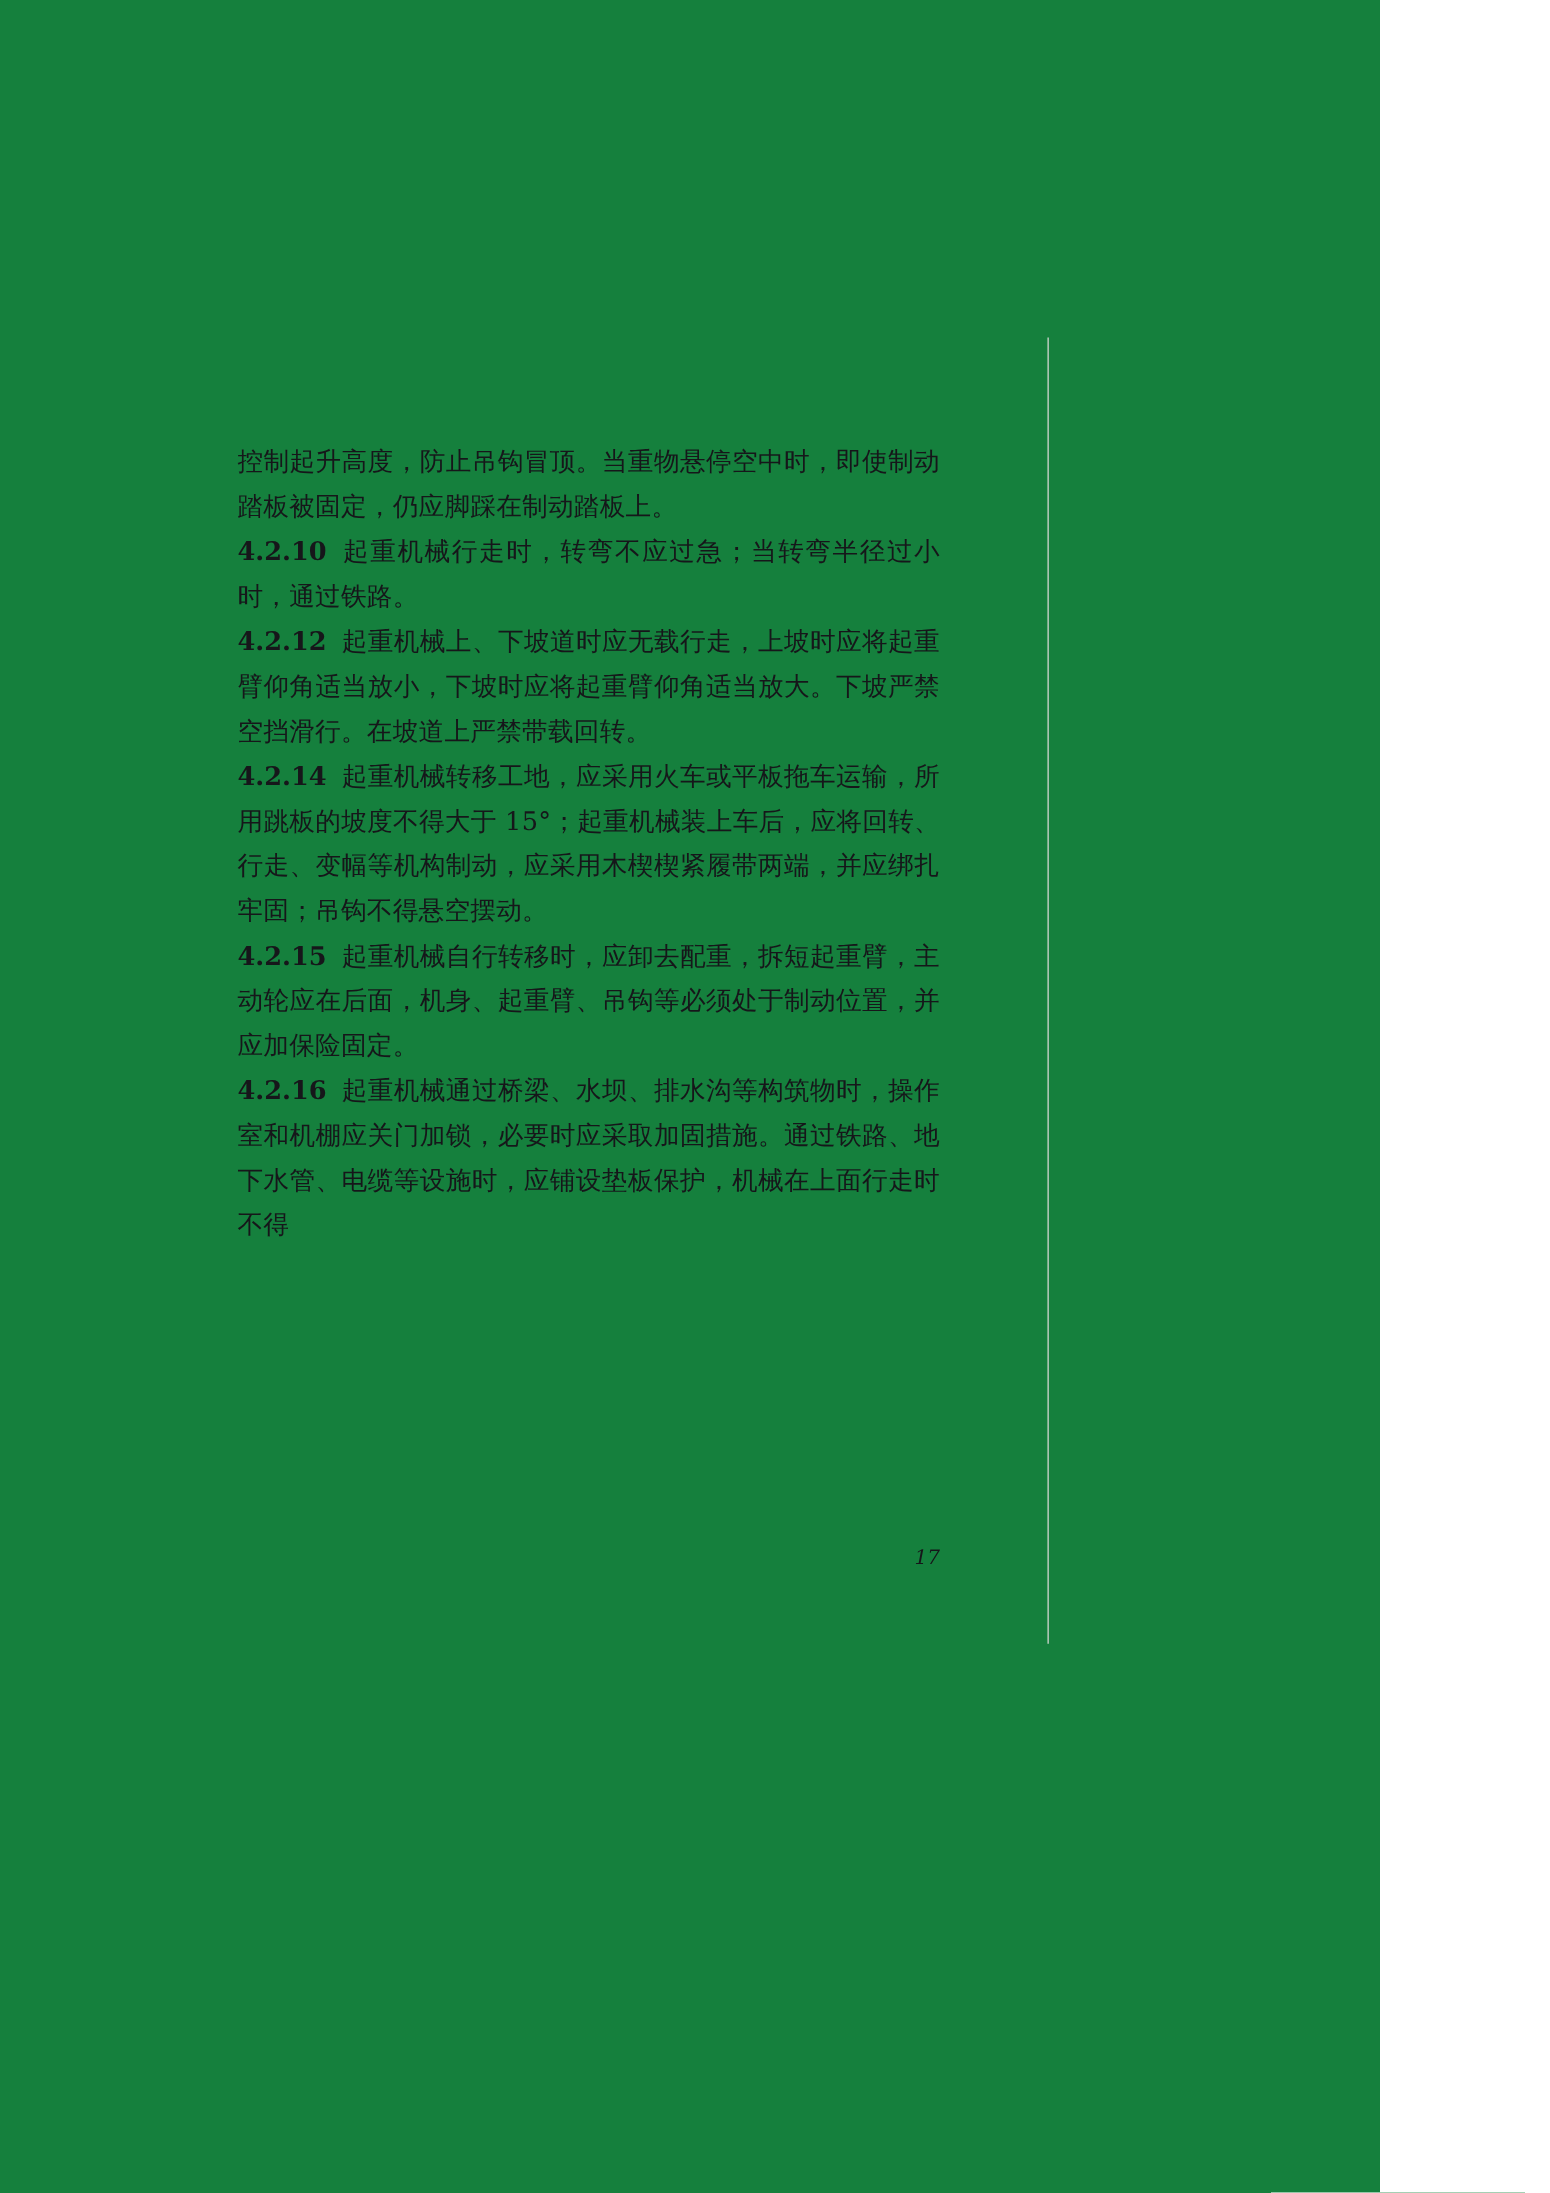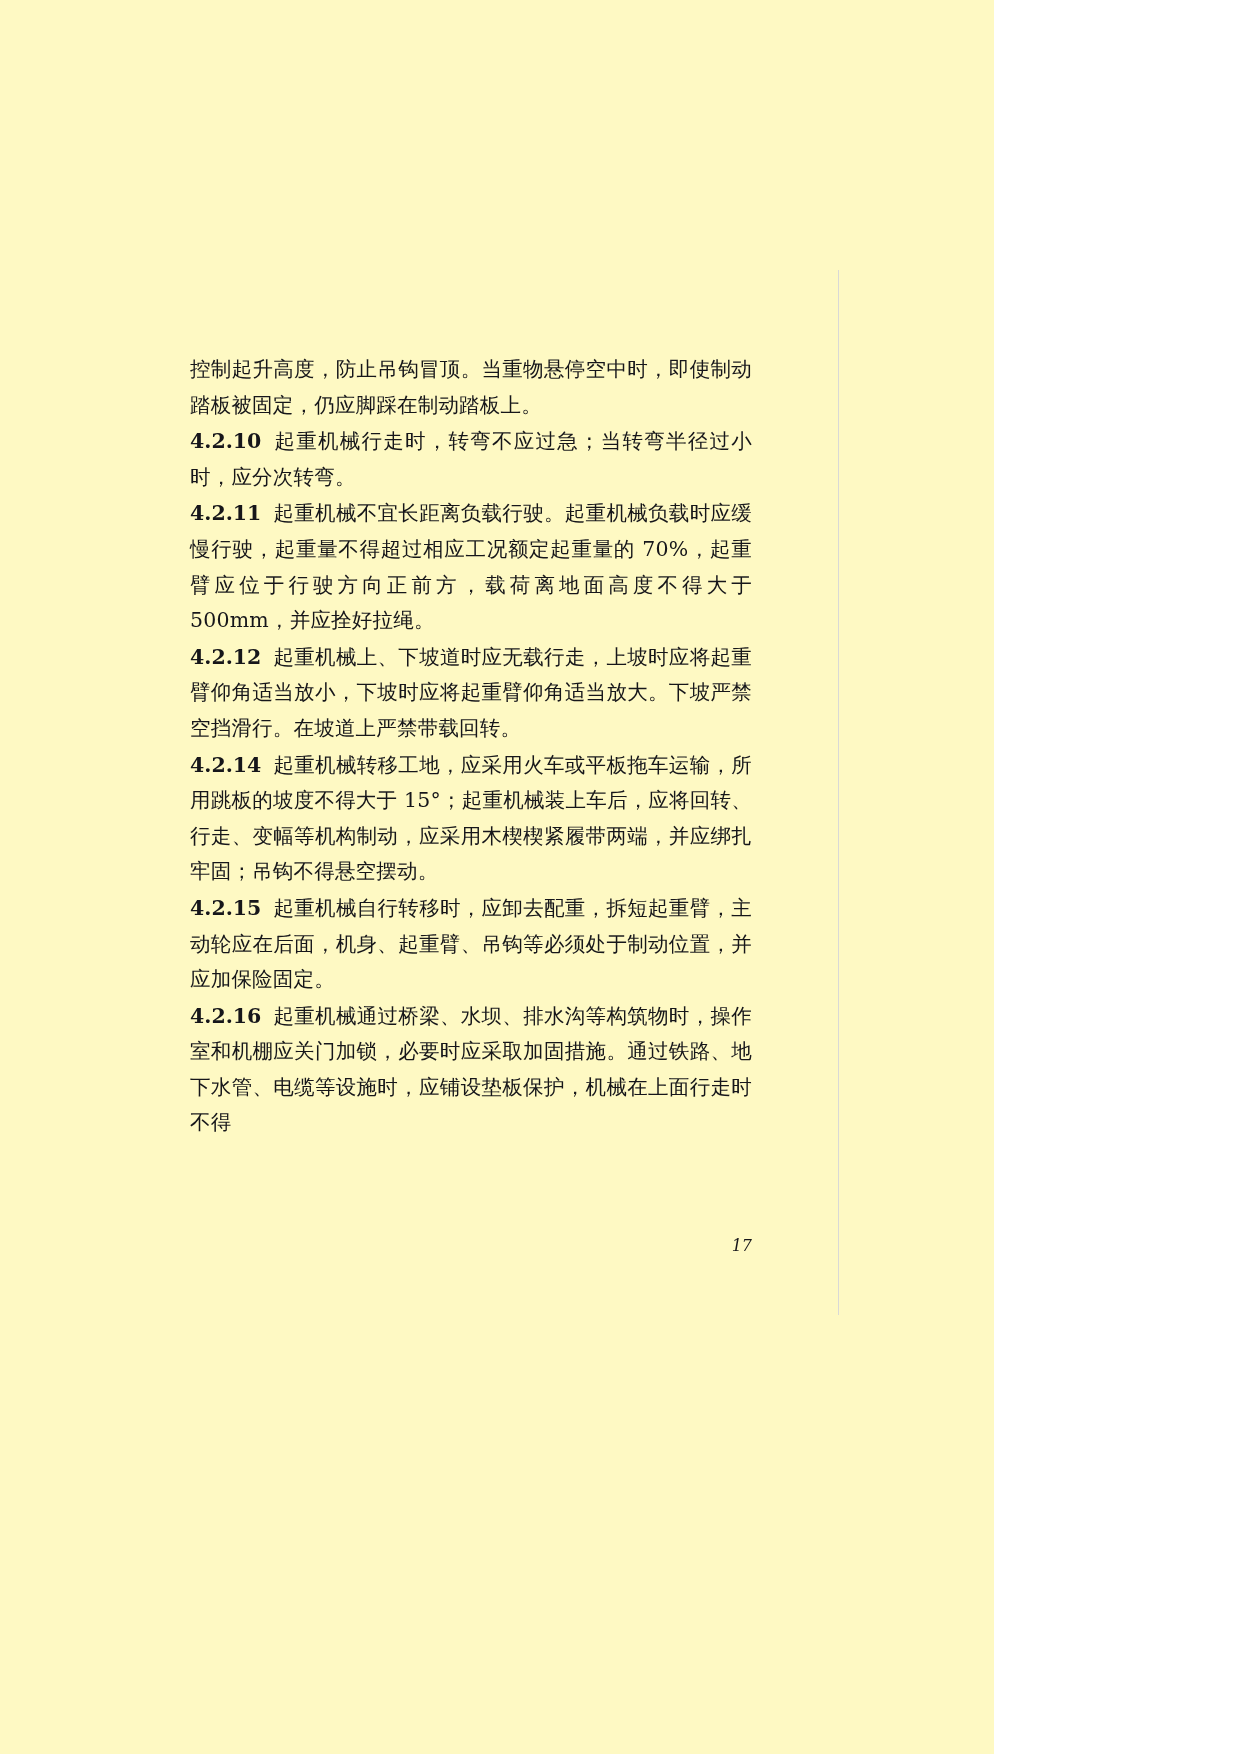--- a/index.html
+++ b/index.html
@@ -2,23 +2,23 @@
 <html><head>
 <meta charset="utf-8">
 <style>
   html, body {
     margin: 0;
     padding: 0;
     background: #ffffff;
   }
   .page {
     position: relative;
-    width: 994px;
+    width: 1240px;
     height: 1754px;
-    background: #fef9c3;
+    background: #15803d;
     overflow: hidden;
     font-family: "DejaVu Serif", "Liberation Serif", serif;
   }
   
   .scan-edge {
     position: absolute;
     top: 270px;
     left: 838px;
     width: 1px;
     height: 1045px;
@@ -77,26 +77,23 @@
   <div class="scan-edge2"></div>
 
   <div class="content">
 
     <p class="para">
       <span>控制起升高度，防止吊钩冒顶。当重物悬停空中时，即使制动踏板被固定，仍应脚踩在制动踏板上。</span>
     </p>
 
 
     <p class="para">
-      <span class="num">4.2.10</span><span class="gap"></span><span>起重机械行走时，转弯不应过急；当转弯半径过小时，应分次转弯。</span>
+      <span class="num">4.2.10</span><span class="gap"></span><span>起重机械行走时，转弯不应过急；当转弯半径过小时，通过铁路。</span>
     </p>
 
-    <p class="para">
-      <span class="num">4.2.11</span><span class="gap"></span><span>起重机械不宜长距离负载行驶。起重机械负载时应缓慢行驶，起重量不得超过相应工况额定起重量的 70%，起重臂应位于行驶方向正前方，载荷离地面高度不得大于 500mm，并应拴好拉绳。</span>
-    </p>
 
     <p class="para">
       <span class="num">4.2.12</span><span class="gap"></span><span>起重机械上、下坡道时应无载行走，上坡时应将起重臂仰角适当放小，下坡时应将起重臂仰角适当放大。下坡严禁空挡滑行。在坡道上严禁带载回转。</span>
     </p>
 
 
     <p class="para">
       <span class="num">4.2.14</span><span class="gap"></span><span>起重机械转移工地，应采用火车或平板拖车运输，所用跳板的坡度不得大于 15°；起重机械装上车后，应将回转、行走、变幅等机构制动，应采用木楔楔紧履带两端，并应绑扎牢固；吊钩不得悬空摆动。</span>
     </p>
 

